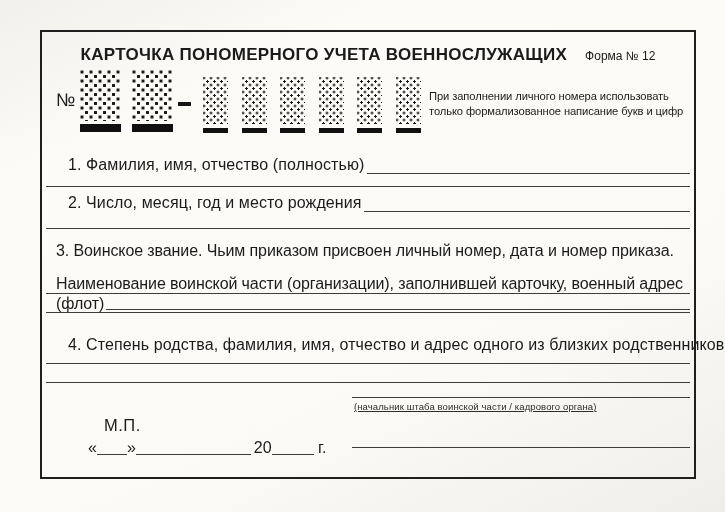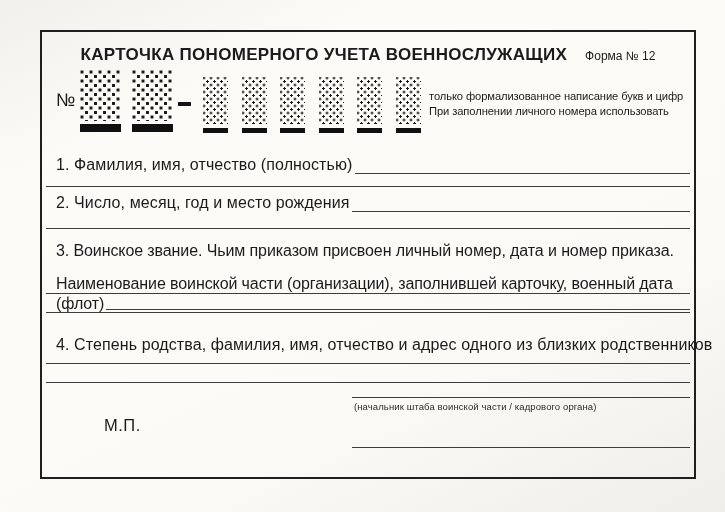--- a/index.html
+++ b/index.html
@@ -61,34 +61,34 @@
   .note {
     position: absolute; left: 387px; top: 57px;
     font-size: 11.2px; line-height: 14.5px; letter-spacing: -0.1px;
     white-space: nowrap;
   }
   
   .row {
     position: absolute; left: 14px; right: 4px;
     display: flex; font-size: 16px; letter-spacing: 0.1px;
   }
-  .row .lbl { white-space: nowrap; }
+  .row .lbl { white-space: nowrap; margin-left: 12px; }
   .write-line { flex: 1; height: 17px; margin-left: 2px; border-bottom: 1.5px solid #3d3d3d; }
   .hr { position: absolute; left: 4px; right: 4px; border-top: 1.5px solid #3d3d3d; }
   .f3 {
     position: absolute; left: 14px; right: 4px; top: 197px;
     font-size: 16px; line-height: 20.5px; letter-spacing: -0.1px;
   }
   .f3 .nw { white-space: nowrap; margin-top: 12px; }
   .f3 .flot-row { display: flex; }
   .f3 .flot-row .write-line { height: 15px; }
   .stamp { position: absolute; left: 62px; top: 357px; font-size: 16.5px; letter-spacing: 0.5px; margin-top: 27px; }
   .sig-caption {
     position: absolute; left: 312px;
-    font-size: 9.5px; color: #2c2c2c; letter-spacing: 0.1px; white-space: nowrap;
+    font-size: 9.5px; color: #2c2c2c; letter-spacing: 0.1px; white-space: nowrap; text-decoration: underline;
   }
   
   .date-row {
     position: absolute; left: 46px; top: 407px;
     font-size: 16px; white-space: nowrap;
   }
   .dseg {
     display: inline-block; height: 12px;
     border-bottom: 1.5px solid #3d3d3d;
     vertical-align: -2px;
@@ -141,54 +141,57 @@
     <div class="dotblk blk-s5">
       <div class="dots-sm"></div>
       <div class="bar-sm"></div>
     </div>
     <div class="dotblk blk-s6">
       <div class="dots-sm"></div>
       <div class="bar-sm"></div>
     </div>
 
     <div class="note">
+      <div>При заполнении личного номера использовать</div>
       <div>только формализованное написание букв и цифр</div>
-      <div>При заполнении личного номера использовать</div>
     </div>
 
     <div class="row" style="top:124px">
       <span class="lbl">1. Фамилия, имя, отчество (полностью)</span>
       <span class="write-line"></span>
     </div>
     <div class="hr" style="top:154px"></div>
 
     <div class="row" style="top:162px">
       <span class="lbl">2. Число, месяц, год и место рождения</span>
       <span class="write-line"></span>
     </div>
     <div class="hr" style="top:196px"></div>
 
     <div class="f3">
       <div class="nw">3. Воинское звание. Чьим приказом присвоен личный номер, дата и номер приказа.</div>
-      <div class="nw">Наименование воинской части (организации), заполнившей карточку, военный дата</div>
+      <div class="nw">Наименование воинской части (организации), заполнившей карточку, военный адрес</div>
       <div class="flot-row">
         <span class="lbl">(флот)</span>
         <span class="write-line"></span>
       </div>
     </div>
     <div class="hr" style="top:261px"></div>
     <div class="hr" style="top:280px"></div>
 
     <div class="row" style="top:304px">
       <span class="lbl">4. Степень родства, фамилия, имя, отчество и адрес одного из близких родственников</span>
     </div>
     <div class="hr" style="top:331px"></div>
     <div class="hr" style="top:350px"></div>
 
     <span class="stamp">М.П.</span>
     <div class="hr" style="top:365px; left:310px;"></div>
     <div class="sig-caption" style="top:369px">(начальник штаба воинской части / кадрового органа)</div>
 
+    <div class="date-row">
+      <span>«</span><span class="dseg w1"></span><span>»</span><span class="dseg w2"></span><span class="yr">20</span><span class="dseg w3"></span> <span>г.</span>
+    </div>
 
     <div class="hr" style="top:415px; left:310px;"></div>
 
   </div>
 </div>
 
 </body></html>

